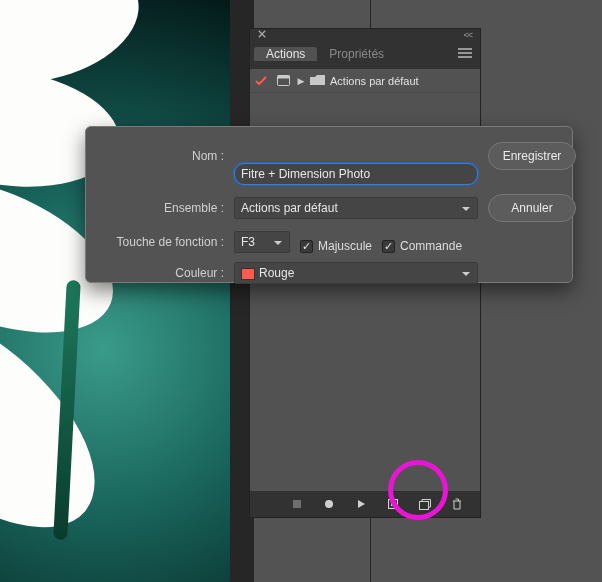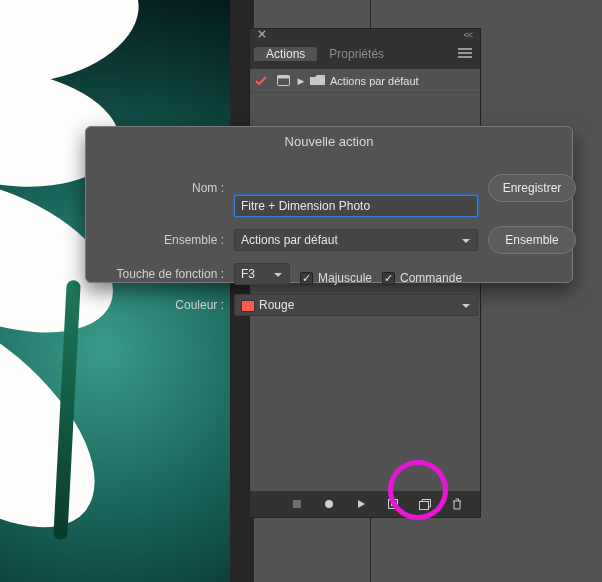--- a/index.html
+++ b/index.html
@@ -47,21 +47,21 @@
     position: absolute; left: 85px; top: 126px; width: 488px; height: 157px;
     background: #535353; border: 1px solid #7a7a7a; border-radius: 6px;
     box-shadow: 0 8px 20px rgba(0,0,0,.5);
     color: #ddd; font-size: 12px;
   }
   .dlg-title { text-align: center; color: #d8d8d8; font-size: 13px; padding: 7px 0 10px; }
   .dlg-body { display: grid; grid-template-columns: 128px 244px 100px; column-gap: 10px; row-gap: 9px; padding: 0 10px; align-items: center; }
   .lbl { text-align: right; color: #d0d0d0; font-size: 12px; }
   .textfield {
     background: #454545; border: 1px solid #3a7fd6; color: #e8e8e8; font-size: 12px;
-    padding: 3px 6px; height: 22px; border-radius: 2px; box-shadow: 0 0 0 1px #2b63ab; margin-top: 36px;
+    padding: 3px 6px; height: 22px; border-radius: 10px; box-shadow: 0 0 0 1px #2b63ab; margin-top: 36px;
   }
   .select {
     position: relative; background: #454545; border: 1px solid #3a3a3a; color: #e6e6e6;
     font-size: 12px; padding: 3px 20px 3px 6px; height: 22px; border-radius: 2px;
   }
   .select::after {
     content: ""; position: absolute; right: 7px; top: 9px;
     border-left: 4px solid transparent; border-right: 4px solid transparent; border-top: 4px solid #ccc;
   }
   .select.small { width: 56px; display: inline-block; }
@@ -167,30 +167,29 @@
     </div>
     <div class="ftr-btn">
       <svg width="10" height="12">
           <path d="M1 3 H9 M2 3 V11 H8 V3 M3.5 1 H6.5 V3" fill="none" stroke="#cfcfcf"></path>
         </svg>
     </div>
   </div>
 </div>
 
 <div class="dialog">
-  <div class="dlg-title">Nouvelle action</div>
 
   <div class="dlg-body">
     <div class="lbl">Nom :</div>
     <input class="textfield" type="text" value="Fitre + Dimension Photo" style="">
     <div class="btn">Enregistrer</div>
 
     <div class="lbl">Ensemble :</div>
     <div class="select"><span>Actions par défaut</span></div>
-    <div class="btn">Ensemble</div>
+    <div class="btn">Annuler</div>
 
     <div class="lbl">Touche de fonction :</div>
     <div class="inline">
       <div class="select small"><span>F3</span></div>
       <div class="chk">
         <div class="chk-box">✓</div>
         <span>Majuscule</span>
       </div>
       <div class="chk">
         <div class="chk-box">✓</div>

